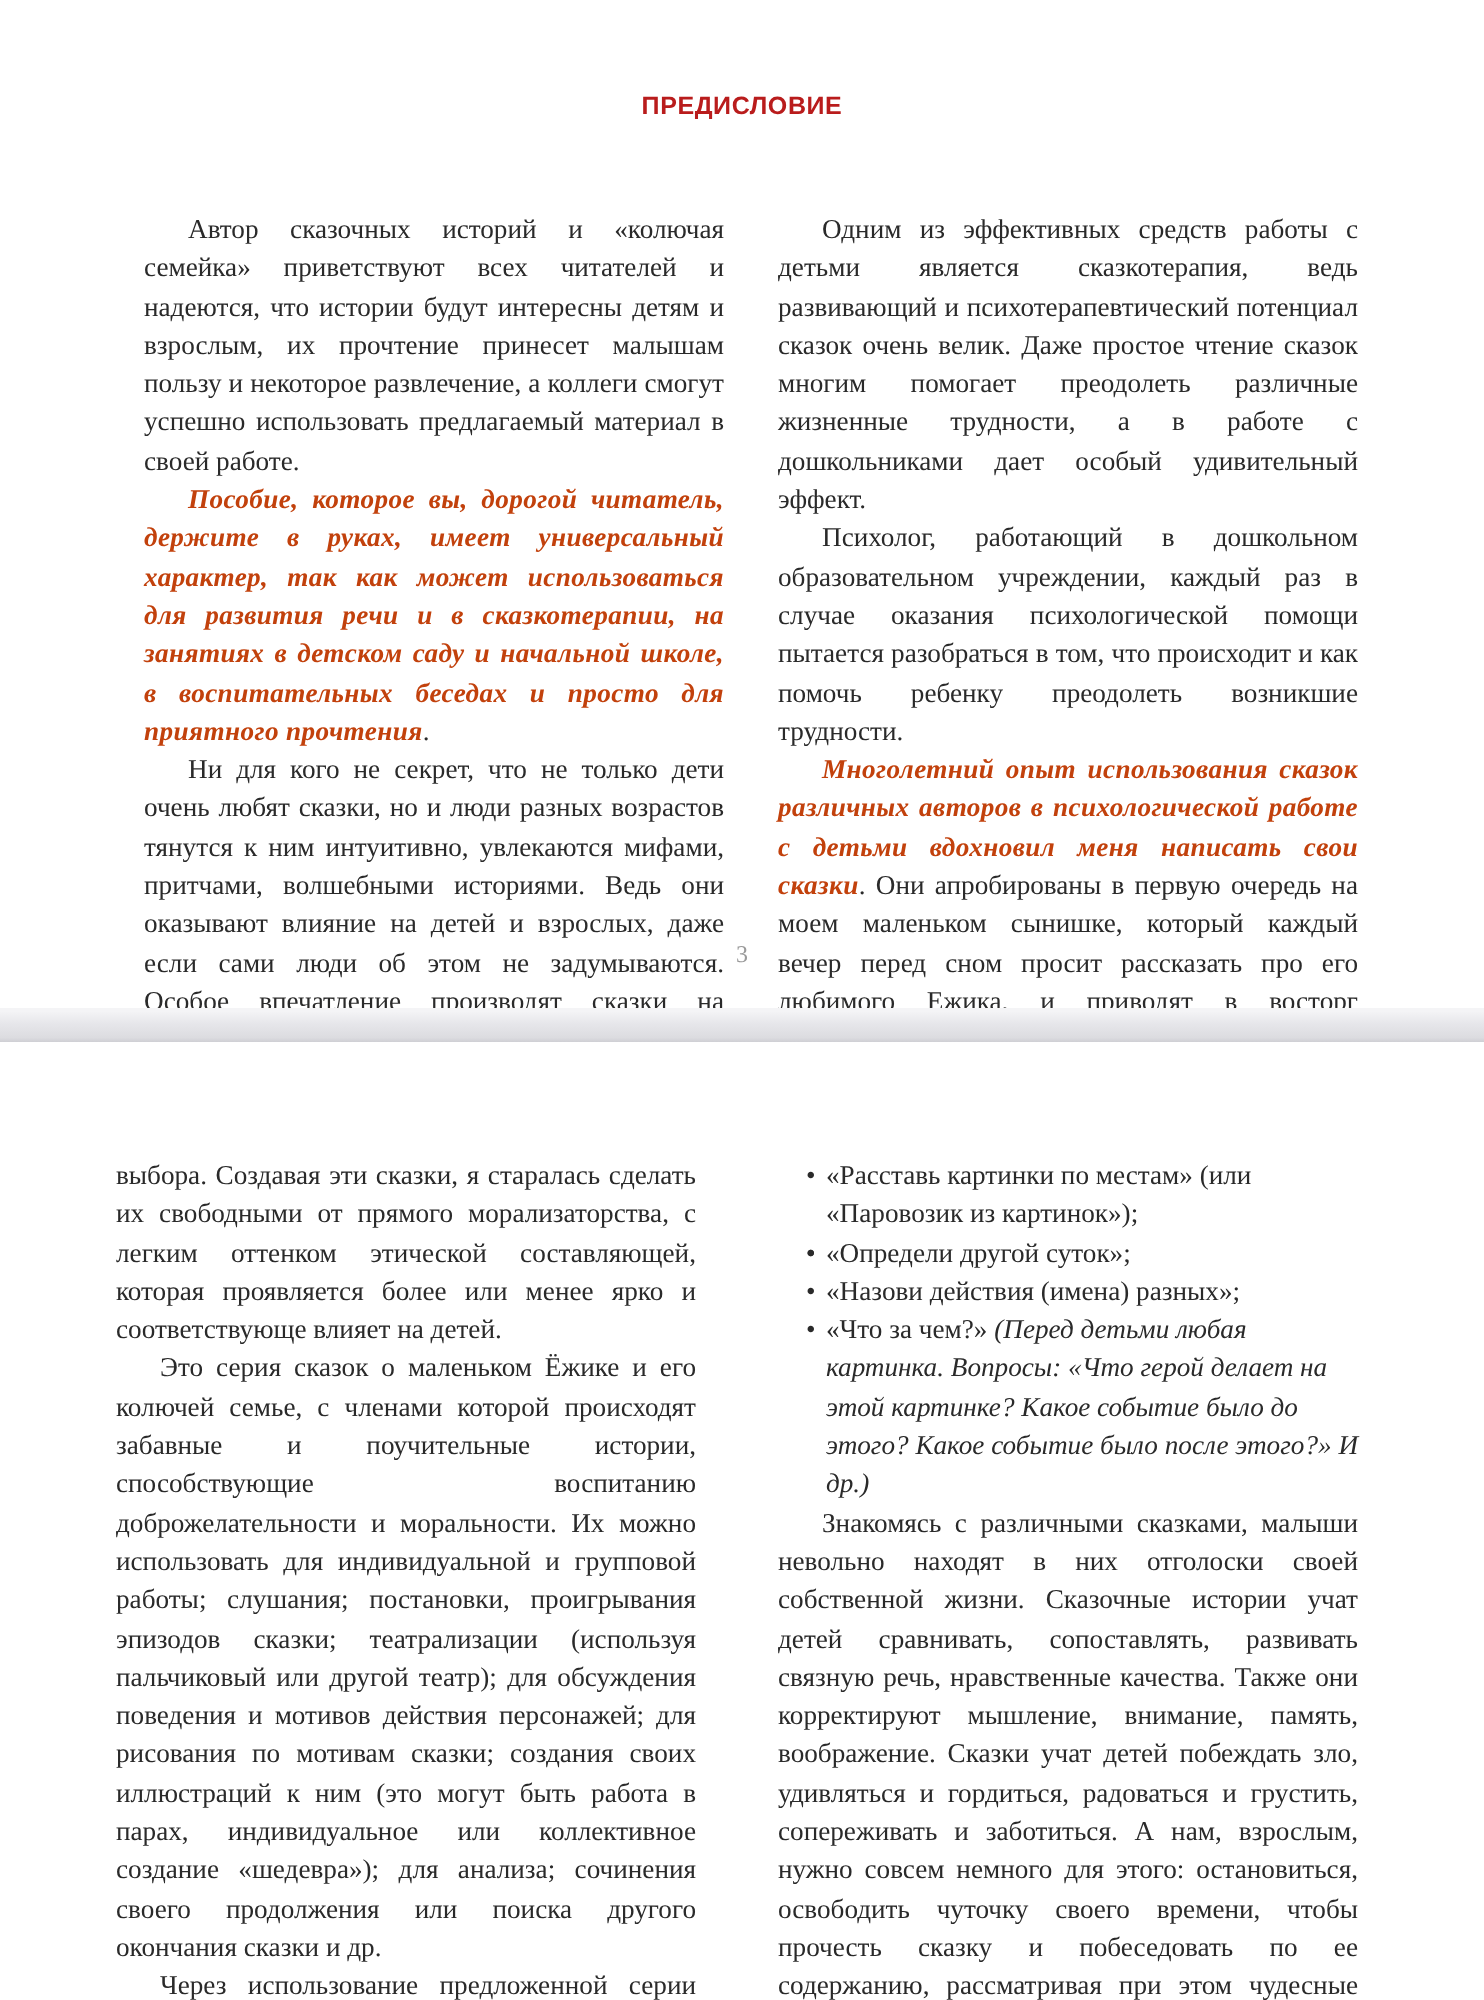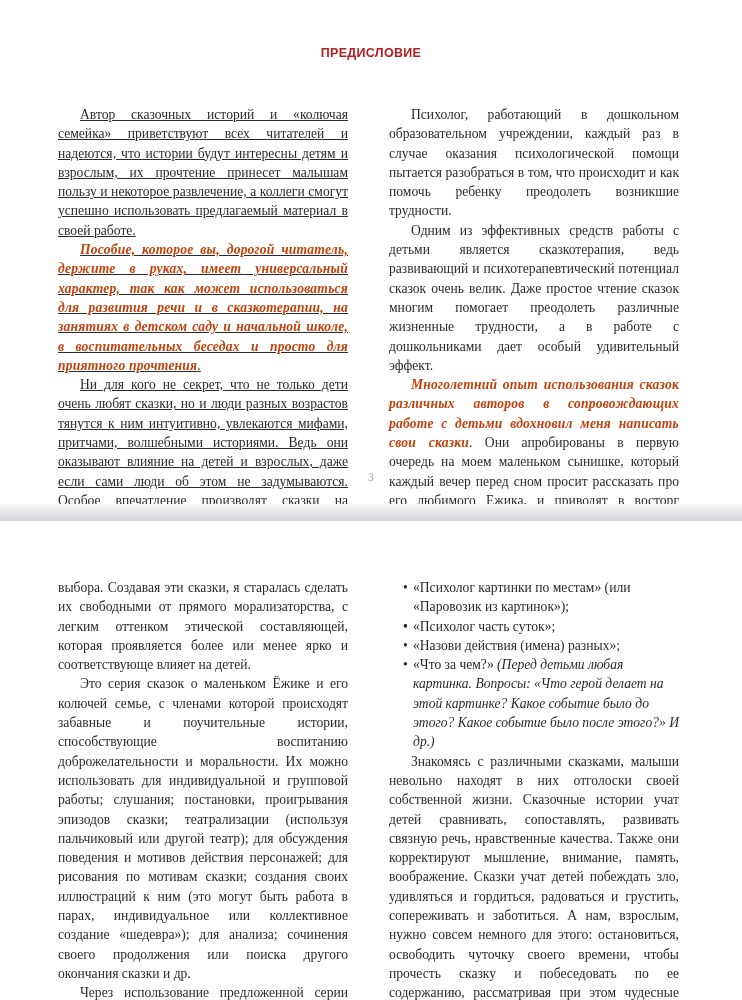--- a/index.html
+++ b/index.html
@@ -13,21 +13,21 @@
   .separator::before { content: ""; position: absolute; left: 0; right: 0; top: -2px; height: 2px; background: #f4f4f6; }
   .title { position: absolute; top: 46px; left: 0; width: 742px; text-align: center;
            font-family: "Liberation Sans", "DejaVu Sans", sans-serif; font-weight: bold;
            font-size: 12.5px; letter-spacing: 0.3px; color: #b91c1c; }
   .col { position: absolute; width: 290px; font-size: 13.6px; line-height: 19.3px;
          text-align: justify; hyphens: manual; }
   .col p { margin: 0; text-indent: 22px; }
   .col p.noindent { text-indent: 0; }
   .bi { font-weight: bold; font-style: italic; letter-spacing: 0.2px; color: #c2410c; }
   .it { font-style: italic; }
-  #p1-left { left: 58px; top: 105px; text-decoration: underline; }
+  #p1-left { left: 72px; top: 105px; }
   #p1-right { left: 389px; top: 105px; }
   #p2-left { left: 58px; top: 578px; }
   #p2-right { left: 389px; top: 578px; }
   .pagenum { position: absolute; top: 470px; left: 365px; width: 12px; text-align: center;
              font-size: 12px; color: #9a9a9a; }
   ul.bullets { list-style: none; margin: 0; padding: 0 0 0 14px; }
   ul.bullets li { position: relative; padding-left: 10px; text-indent: 0; text-align: left; }
   ul.bullets li .dot { position: absolute; left: 0; top: 0; }
 </style>
 </head>
@@ -36,42 +36,42 @@
 <div class="page" id="page1">
   <div class="title">ПРЕДИСЛОВИЕ</div>
 
   <div class="col" id="p1-left">
     <p>Автор сказочных историй и «колючая семейка» приветствуют всех читателей и надеются, что истории будут интересны детям и взрослым, их прочтение принесет малышам пользу и некоторое развлечение, а коллеги смогут успешно использовать предлагаемый материал в своей работе.</p>
     <p><span class="bi">Пособие, которое вы, дорогой читатель, держите в руках, имеет универсальный характер, так как может использоваться для развития речи и в сказкотерапии, на занятиях в детском саду и начальной школе, в воспитательных беседах и просто для приятного прочтения</span><span>.</span></p>
     <p>Ни для кого не секрет, что не только дети очень любят сказки, но и люди разных возрастов тянутся к ним интуитивно, увлекаются мифами, притчами, волшебными историями. Ведь они оказывают влияние на детей и взрослых, даже если сами люди об этом не задумываются. Особое впечатление производят сказки на малышей. Издавна они использовались как своеобразный инструмент воспитания и обучения детей, целительства, средство народной психотерапии. Через любовь к сказкам можно многое донести и многому научить наших детей.</p>
   </div>
 
   <div class="col" id="p1-right">
+    <p>Одним из эффективных средств работы с детьми является сказкотерапия, ведь развивающий и психотерапевтический потенциал сказок очень велик. Даже простое чтение сказок многим помогает преодолеть различные жизненные трудности, а в работе с дошкольниками дает особый удивительный эффект.</p>
     <p>Психолог, работающий в дошкольном образовательном учреждении, каждый раз в случае оказания психологической помощи пытается разобраться в том, что происходит и как помочь ребенку преодолеть возникшие трудности.</p>
-    <p>Одним из эффективных средств работы с детьми является сказкотерапия, ведь развивающий и психотерапевтический потенциал сказок очень велик. Даже простое чтение сказок многим помогает преодолеть различные жизненные трудности, а в работе с дошкольниками дает особый удивительный эффект.</p>
-    <p><span class="bi">Многолетний опыт использования сказок различных авторов в сопровождающих работе с детьми вдохновил меня написать свои сказки</span><span>. Они апробированы в первую очередь на моем маленьком сынишке, который каждый вечер перед сном просит рассказать про его любимого Ежика, и приводят в восторг ребятишек детского сада, с которыми я работаю.</span></p>
+    <p><span class="bi">Многолетний опыт использования сказок различных авторов в психологической работе с детьми вдохновил меня написать свои сказки</span><span>. Они апробированы в первую очередь на моем маленьком сынишке, который каждый вечер перед сном просит рассказать про его любимого Ежика, и приводят в восторг ребятишек детского сада, с которыми я работаю.</span></p>
     <p>Предложенные мною сказки понятны детям, легки для восприятия, запоминания и воспроизведения. Сюжеты данных сказок содержат возможности для изменения поведения героев, а также ситуации</p>
   </div>
 
   <div class="pagenum">3</div>
 </div>
 
 <div class="separator"></div>
 
 <div class="page" id="page2">
   <div class="col" id="p2-left" style="top:57px;">
     <p class="noindent">выбора. Создавая эти сказки, я старалась сделать их свободными от прямого морализаторства, с легким оттенком этической составляющей, которая проявляется более или менее ярко и соответствующе влияет на детей.</p>
     <p>Это серия сказок о маленьком Ёжике и его колючей семье, с членами которой происходят забавные и поучительные истории, способствующие воспитанию доброжелательности и моральности. Их можно использовать для индивидуальной и групповой работы; слушания; постановки, проигрывания эпизодов сказки; театрализации (используя пальчиковый или другой театр); для обсуждения поведения и мотивов действия персонажей; для рисования по мотивам сказки; создания своих иллюстраций к ним (это могут быть работа в парах, индивидуальное или коллективное создание «шедевра»); для анализа; сочинения своего продолжения или поиска другого окончания сказки и др.</p>
     <p>Через использование предложенной серии картинок, сопровождающих содержание сказок, мы учим воспитанников анализировать реальные ситуации из их жизни. Проговаривая цепочку событий, взаимосвязанных действий, дети учатся устанавливать причинно-следственные связи и видеть соответствующий результат.</p>
   </div>
 
   <div class="col" id="p2-right" style="top:57px;">
     <ul class="bullets">
-      <li><span class="dot">•</span><span>«Психолог картинки по местам» (или «Паровозик из картинок»);</span></li>
+      <li><span class="dot">•</span><span>«Расставь картинки по местам» (или «Паровозик из картинок»);</span></li>
       <li><span class="dot">•</span></li>
-      <li><span class="dot">•</span><span>«Психолог часть суток»;</span></li>
+      <li><span class="dot">•</span><span>«Определи другой суток»;</span></li>
       <li><span class="dot">•</span><span>«Назови действия (имена) разных»;</span></li>
       <li><span class="dot">•</span><span>«Что за чем?» </span><span class="it">(Перед детьми любая картинка. Вопросы: «Что герой делает на этой картинке? Какое событие было до этого? Какое событие было после этого?» И др.)</span></li>
     </ul>
     <p>Знакомясь с различными сказками, малыши невольно находят в них отголоски своей собственной жизни. Сказочные истории учат детей сравнивать, сопоставлять, развивать связную речь, нравственные качества. Также они корректируют мышление, внимание, память, воображение. Сказки учат детей побеждать зло, удивляться и гордиться, радоваться и грустить, сопереживать и заботиться. А нам, взрослым, нужно совсем немного для этого: остановиться, освободить чуточку своего времени, чтобы прочесть сказку и побеседовать по ее содержанию, рассматривая при этом чудесные красочные иллюстрации.</p>
 
   </div>
 </div>
 
 </body></html>

